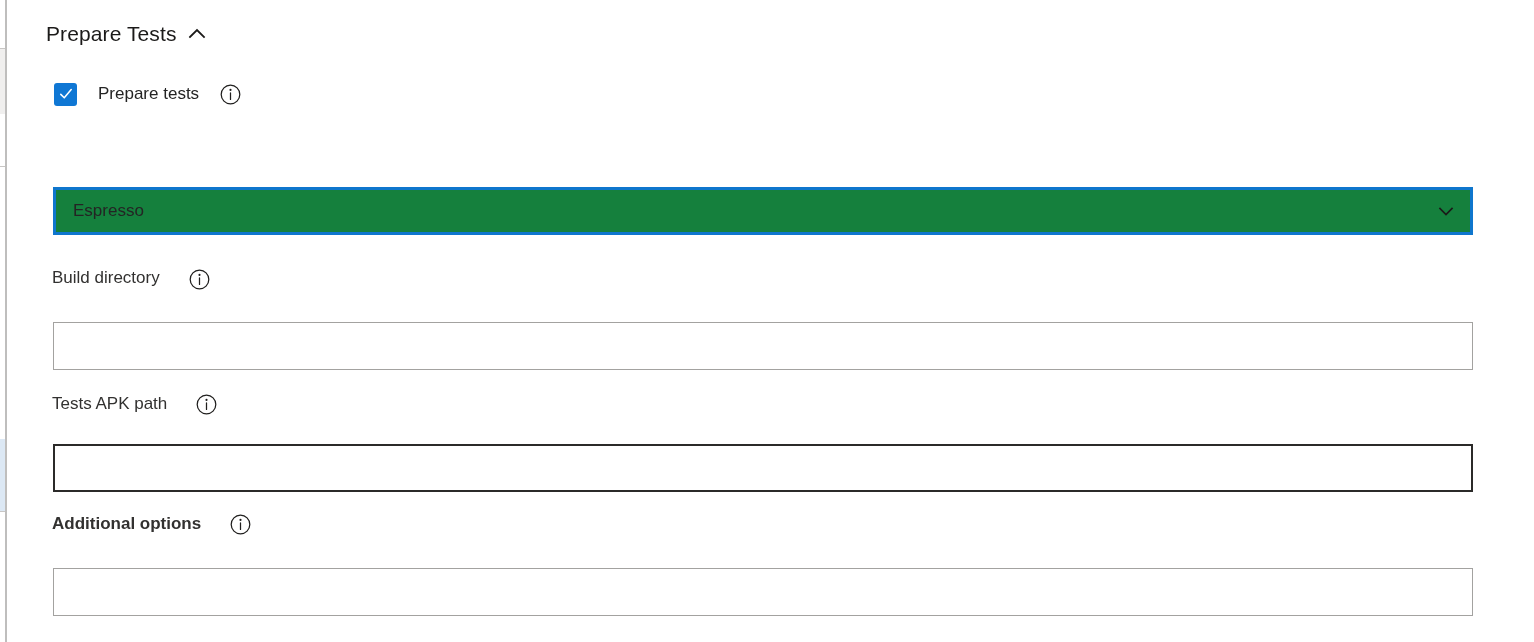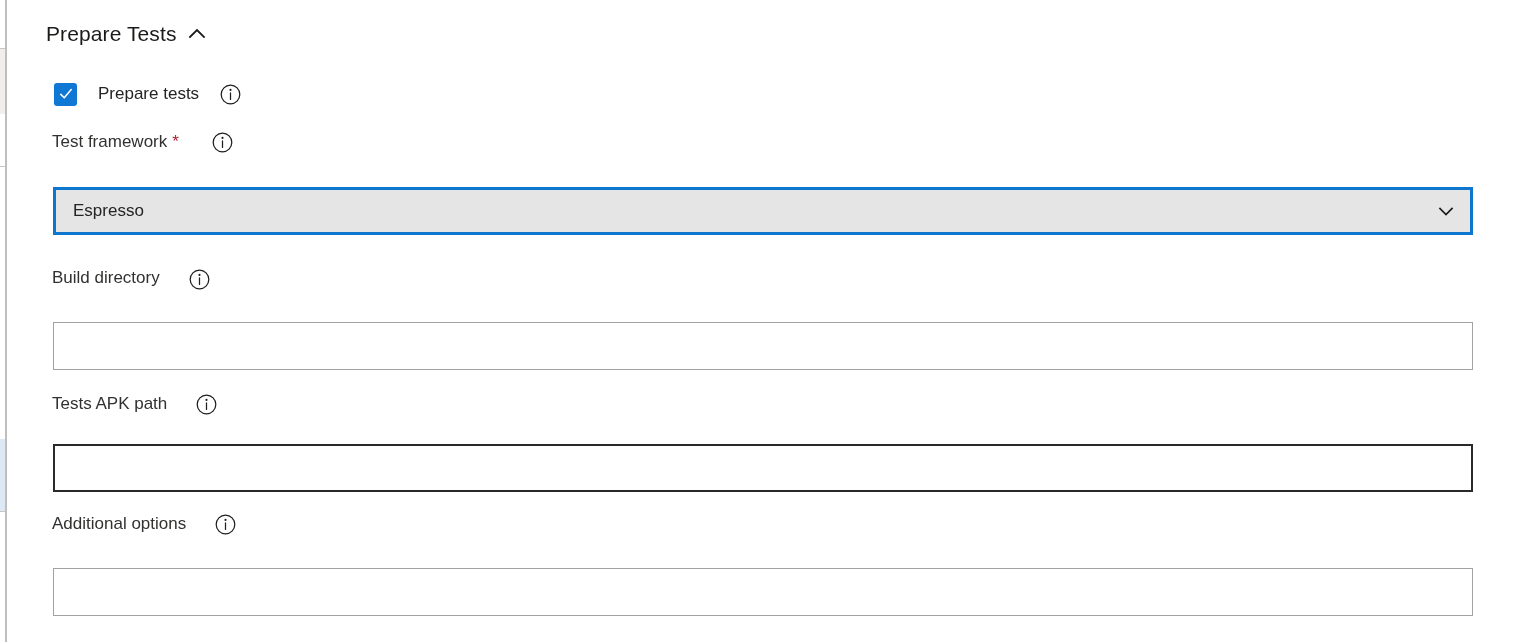--- a/index.html
+++ b/index.html
@@ -160,21 +160,21 @@
   }
   .text-input::placeholder { color: #8a8886; }
 
   
   .dropdown {
     position: absolute;
     left: 46px;
     top: 187px;
     width: 1420px;
     height: 48px;
-    background: #e5e5e5;
+    background: #15803d;
     border: 3px solid #0f76cd;
     display: flex;
     align-items: center;
     justify-content: space-between;
     padding: 0 14px 0 17px;
     cursor: pointer;
   }
   .dropdown-value {
     font-size: 17px;
     line-height: 24px;
@@ -225,31 +225,20 @@
       <span class="checkbox-label">Prepare tests</span>
       <span class="info-icon" style="margin-left:21px;">
         <svg viewBox="0 0 21 21" width="21" height="21" aria-hidden="true">
           <circle cx="10.5" cy="10.5" r="9.3" fill="none" stroke="#201f1e" stroke-width="1.25"></circle>
           <circle cx="10.5" cy="5.9" r="1.05" fill="#201f1e"></circle>
           <path d="M10.5 8.9 L10.5 15.4" stroke="#201f1e" stroke-width="1.25" stroke-linecap="round"></path>
         </svg>
       </span>
     </div>
 
-    <div class="field-label-row" style="top:130px;">
-      <span class="field-label">Test framework</span>
-      <span class="required-star">*</span>
-      <span class="info-icon" style="margin-left:33px;">
-        <svg viewBox="0 0 21 21" width="21" height="21" aria-hidden="true">
-          <circle cx="10.5" cy="10.5" r="9.3" fill="none" stroke="#201f1e" stroke-width="1.25"></circle>
-          <circle cx="10.5" cy="5.9" r="1.05" fill="#201f1e"></circle>
-          <path d="M10.5 8.9 L10.5 15.4" stroke="#201f1e" stroke-width="1.25" stroke-linecap="round"></path>
-        </svg>
-      </span>
-    </div>
 
     <div class="dropdown">
       <span class="dropdown-value">Espresso</span>
       <span class="chev-down">
         <svg viewBox="0 0 20 20" width="20" height="20" aria-hidden="true">
           <path d="M4 7.5 L10 13.5 L16 7.5" fill="none" stroke="#1b1a19" stroke-width="1.7" stroke-linecap="square"></path>
         </svg>
       </span>
     </div>
 
@@ -272,21 +261,21 @@
         <svg viewBox="0 0 21 21" width="21" height="21" aria-hidden="true">
           <circle cx="10.5" cy="10.5" r="9.3" fill="none" stroke="#201f1e" stroke-width="1.25"></circle>
           <circle cx="10.5" cy="5.9" r="1.05" fill="#201f1e"></circle>
           <path d="M10.5 8.9 L10.5 15.4" stroke="#201f1e" stroke-width="1.25" stroke-linecap="round"></path>
         </svg>
       </span>
     </div>
 
     <input class="text-input hovered" type="text" style="top: 444px;" value="" placeholder="">
 
-    <div class="field-label-row" style="top:512px;">
+    <div class="field-label-row" style="top:512px;font-weight:bold;">
       <span class="field-label">Additional options</span>
       <span class="info-icon" style="margin-left:29px;">
         <svg viewBox="0 0 21 21" width="21" height="21" aria-hidden="true">
           <circle cx="10.5" cy="10.5" r="9.3" fill="none" stroke="#201f1e" stroke-width="1.25"></circle>
           <circle cx="10.5" cy="5.9" r="1.05" fill="#201f1e"></circle>
           <path d="M10.5 8.9 L10.5 15.4" stroke="#201f1e" stroke-width="1.25" stroke-linecap="round"></path>
         </svg>
       </span>
     </div>
 

